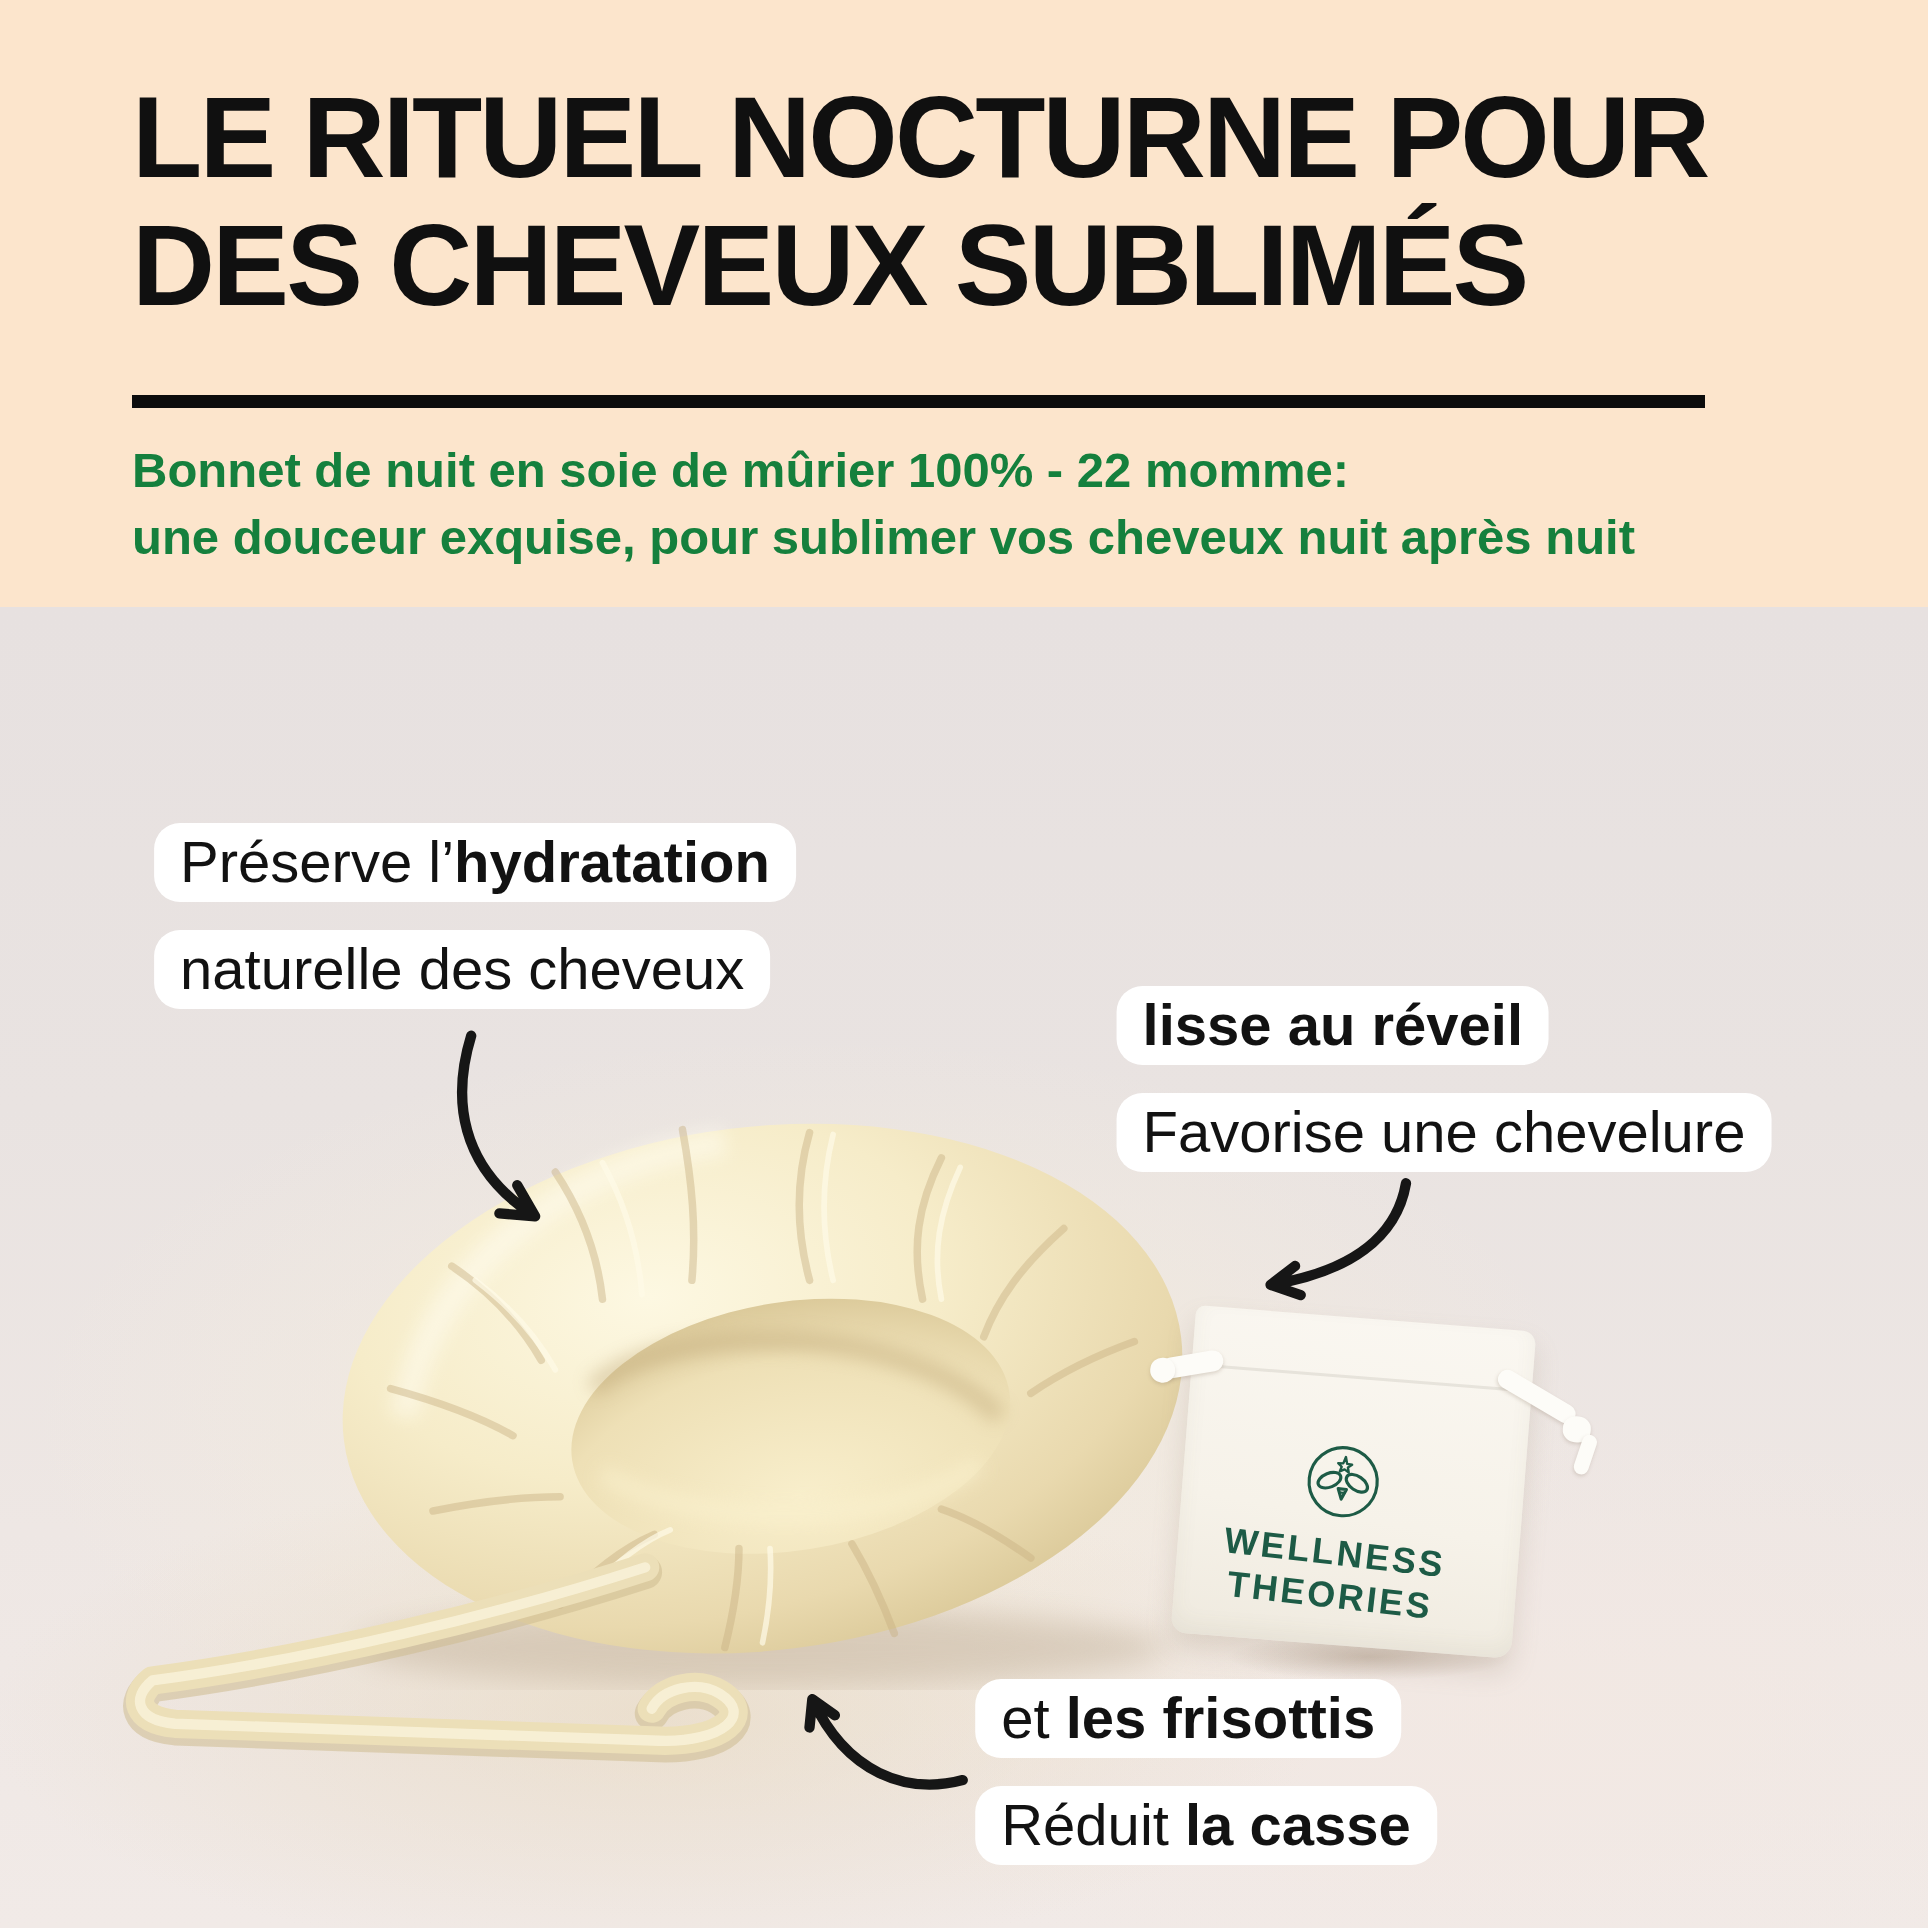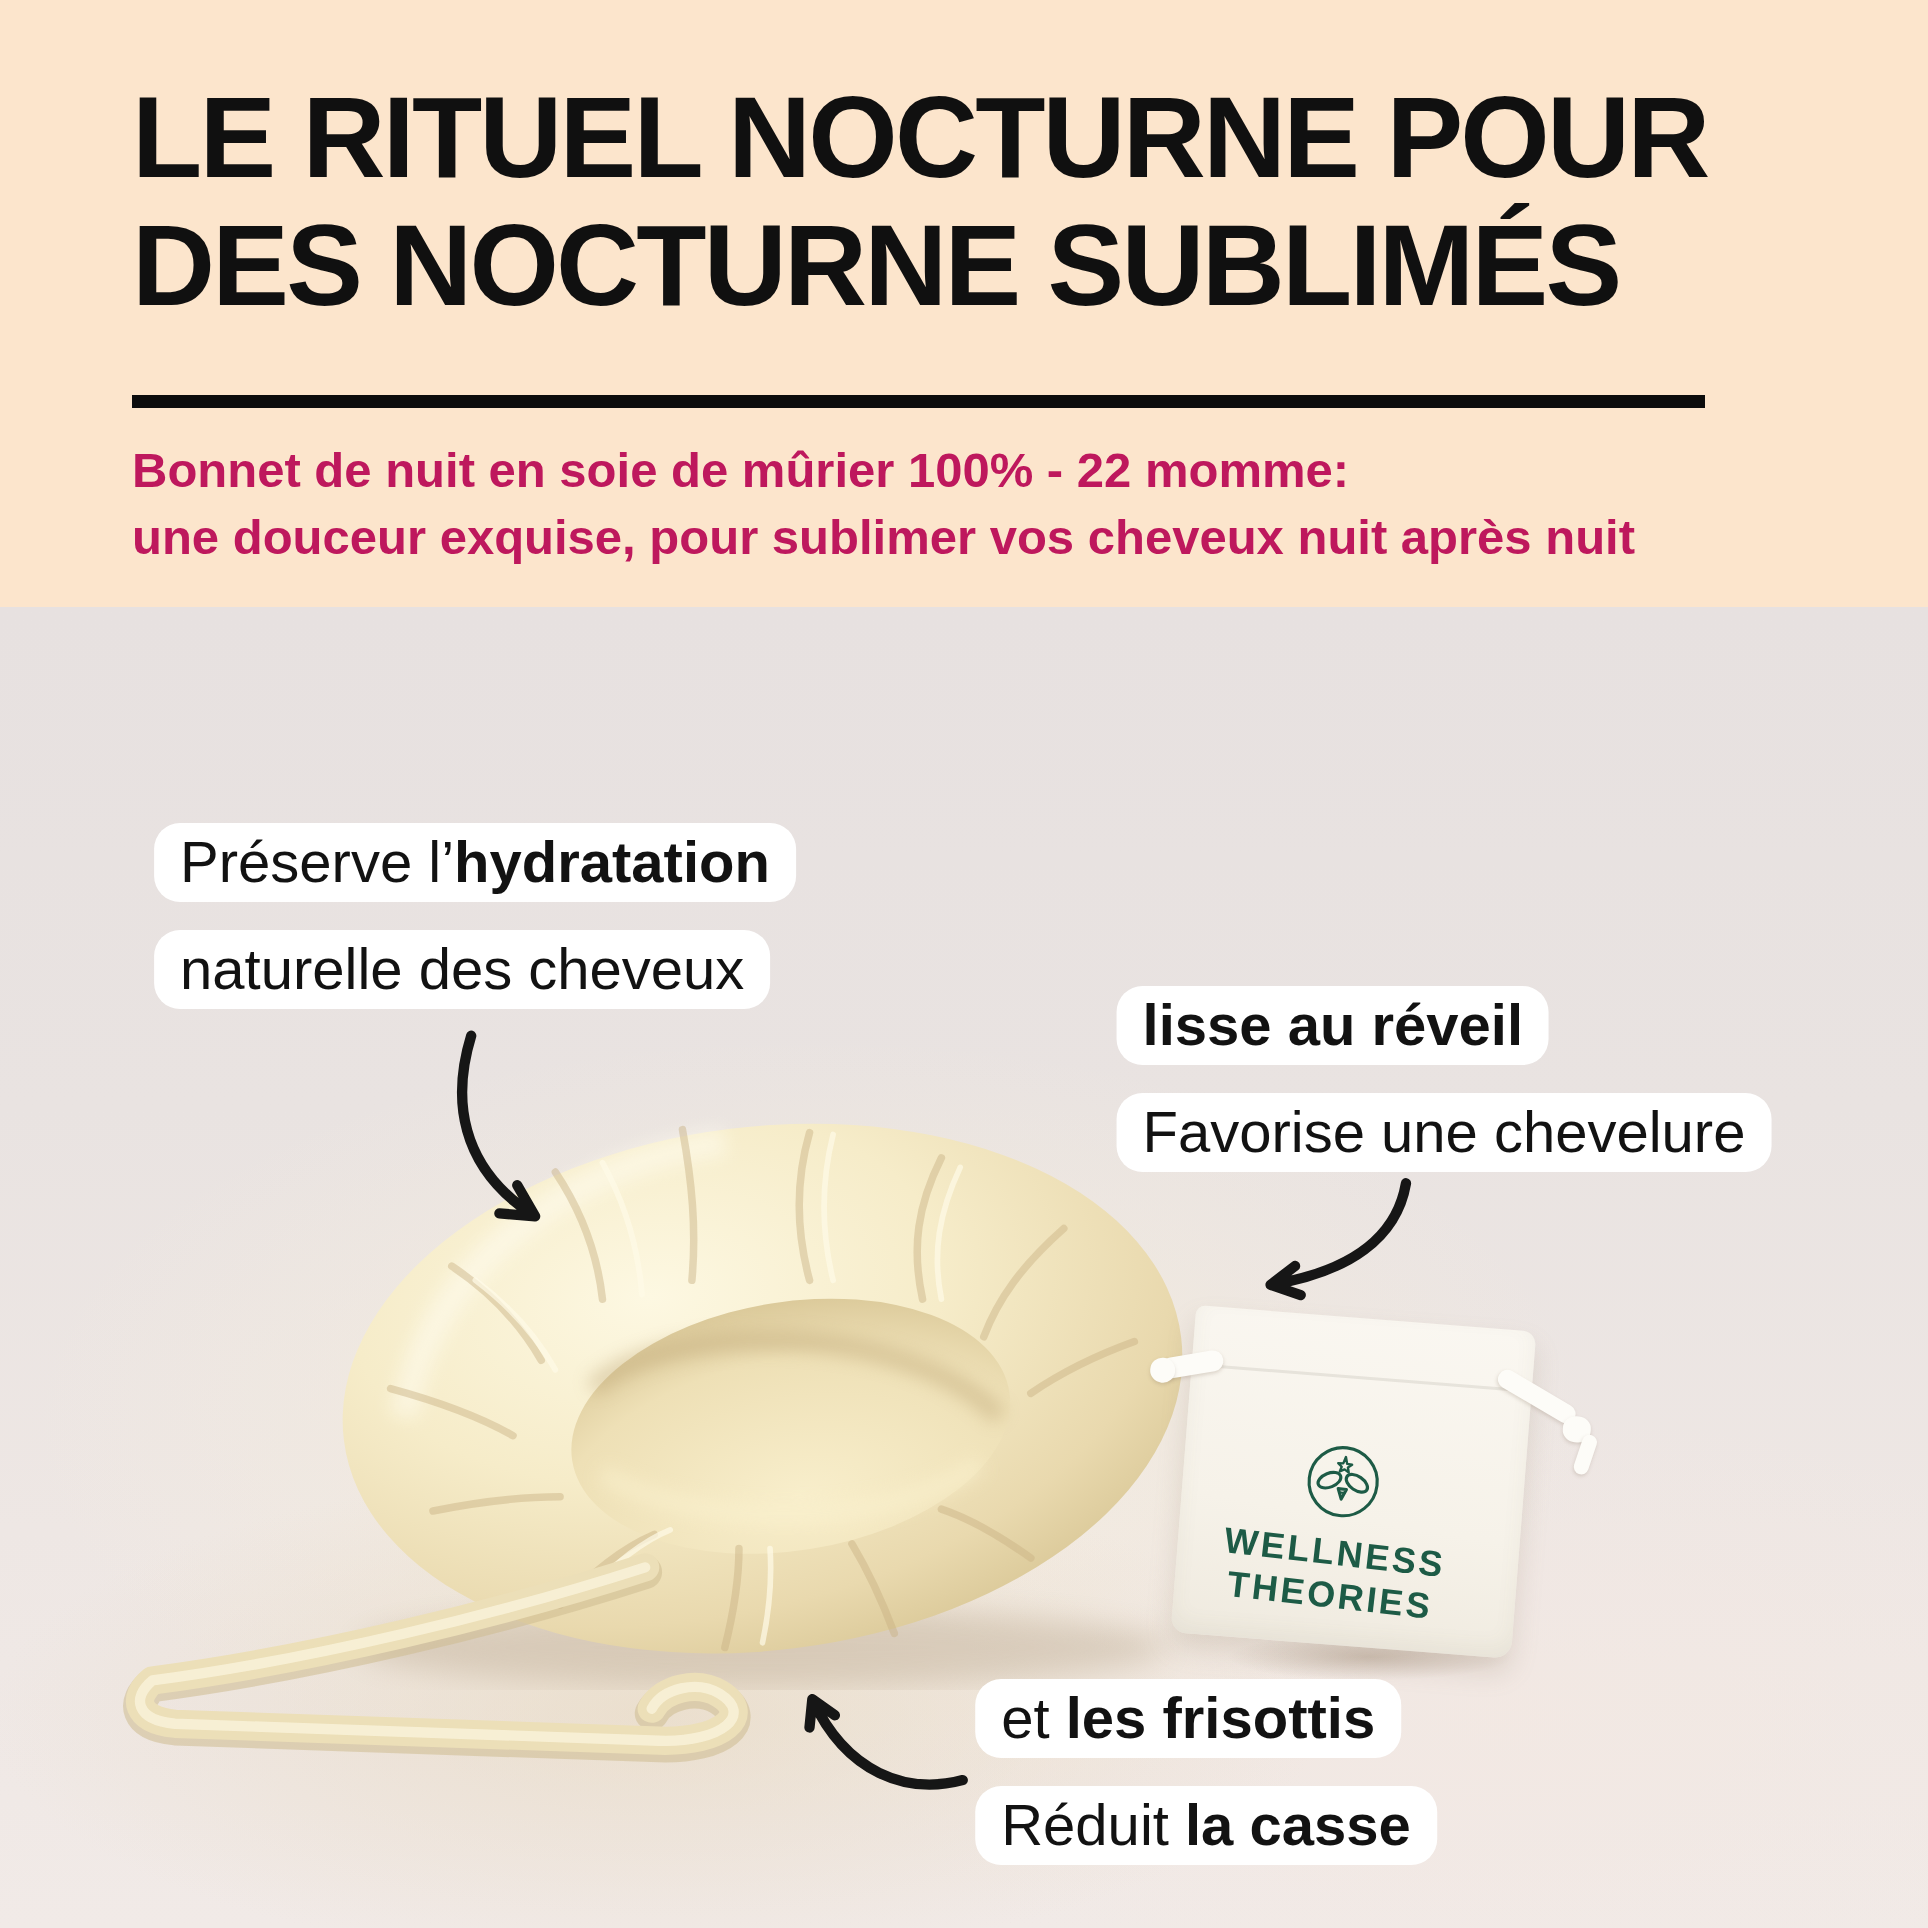--- a/index.html
+++ b/index.html
@@ -13,21 +13,21 @@
   .title{
     position:absolute;left:132px;top:73px;margin:0;
     font-size:115px;line-height:128px;font-weight:700;letter-spacing:-2.8px;
     color:#101010;
   }
   .title span{display:block;white-space:nowrap;}
   .divider{position:absolute;left:132px;top:395px;width:1573px;height:13px;background:#0c0c0c;}
   .subtitle{
     position:absolute;left:132px;top:437px;margin:0;
     font-size:49px;line-height:67px;font-weight:700;letter-spacing:0;
-    color:#be185d;
+    color:#15803d;
   }
   .subtitle span{display:block;white-space:nowrap;}
 
   
   .photo{
     position:absolute;left:0;top:607px;width:1928px;height:1321px;
     background:
       radial-gradient(48% 26% at 34% 84%, rgba(231,216,191,0.60), rgba(231,216,191,0) 72%),
       radial-gradient(55% 40% at 42% 62%, rgba(245,237,221,0.85), rgba(245,237,221,0) 74%),
       radial-gradient(45% 30% at 78% 84%, rgba(243,232,226,0.75), rgba(243,232,226,0) 78%),
@@ -80,21 +80,21 @@
   .bee{margin-bottom:9.4px;}
 </style>
 </head>
 <body>
 
 <div class="poster">
 
   <header class="banner">
     <h1 class="title">
       <span>LE RITUEL NOCTURNE POUR</span>
-      <span>DES NOCTURNE SUBLIMÉS</span>
+      <span>DES CHEVEUX SUBLIMÉS</span>
     </h1>
     <div class="divider"></div>
     <p class="subtitle">
       <span>Bonnet de nuit en soie de mûrier 100% - 22 momme:</span>
       <span>une douceur exquise, pour sublimer vos cheveux nuit après nuit</span>
     </p>
   </header>
 
   <section class="photo">
 

